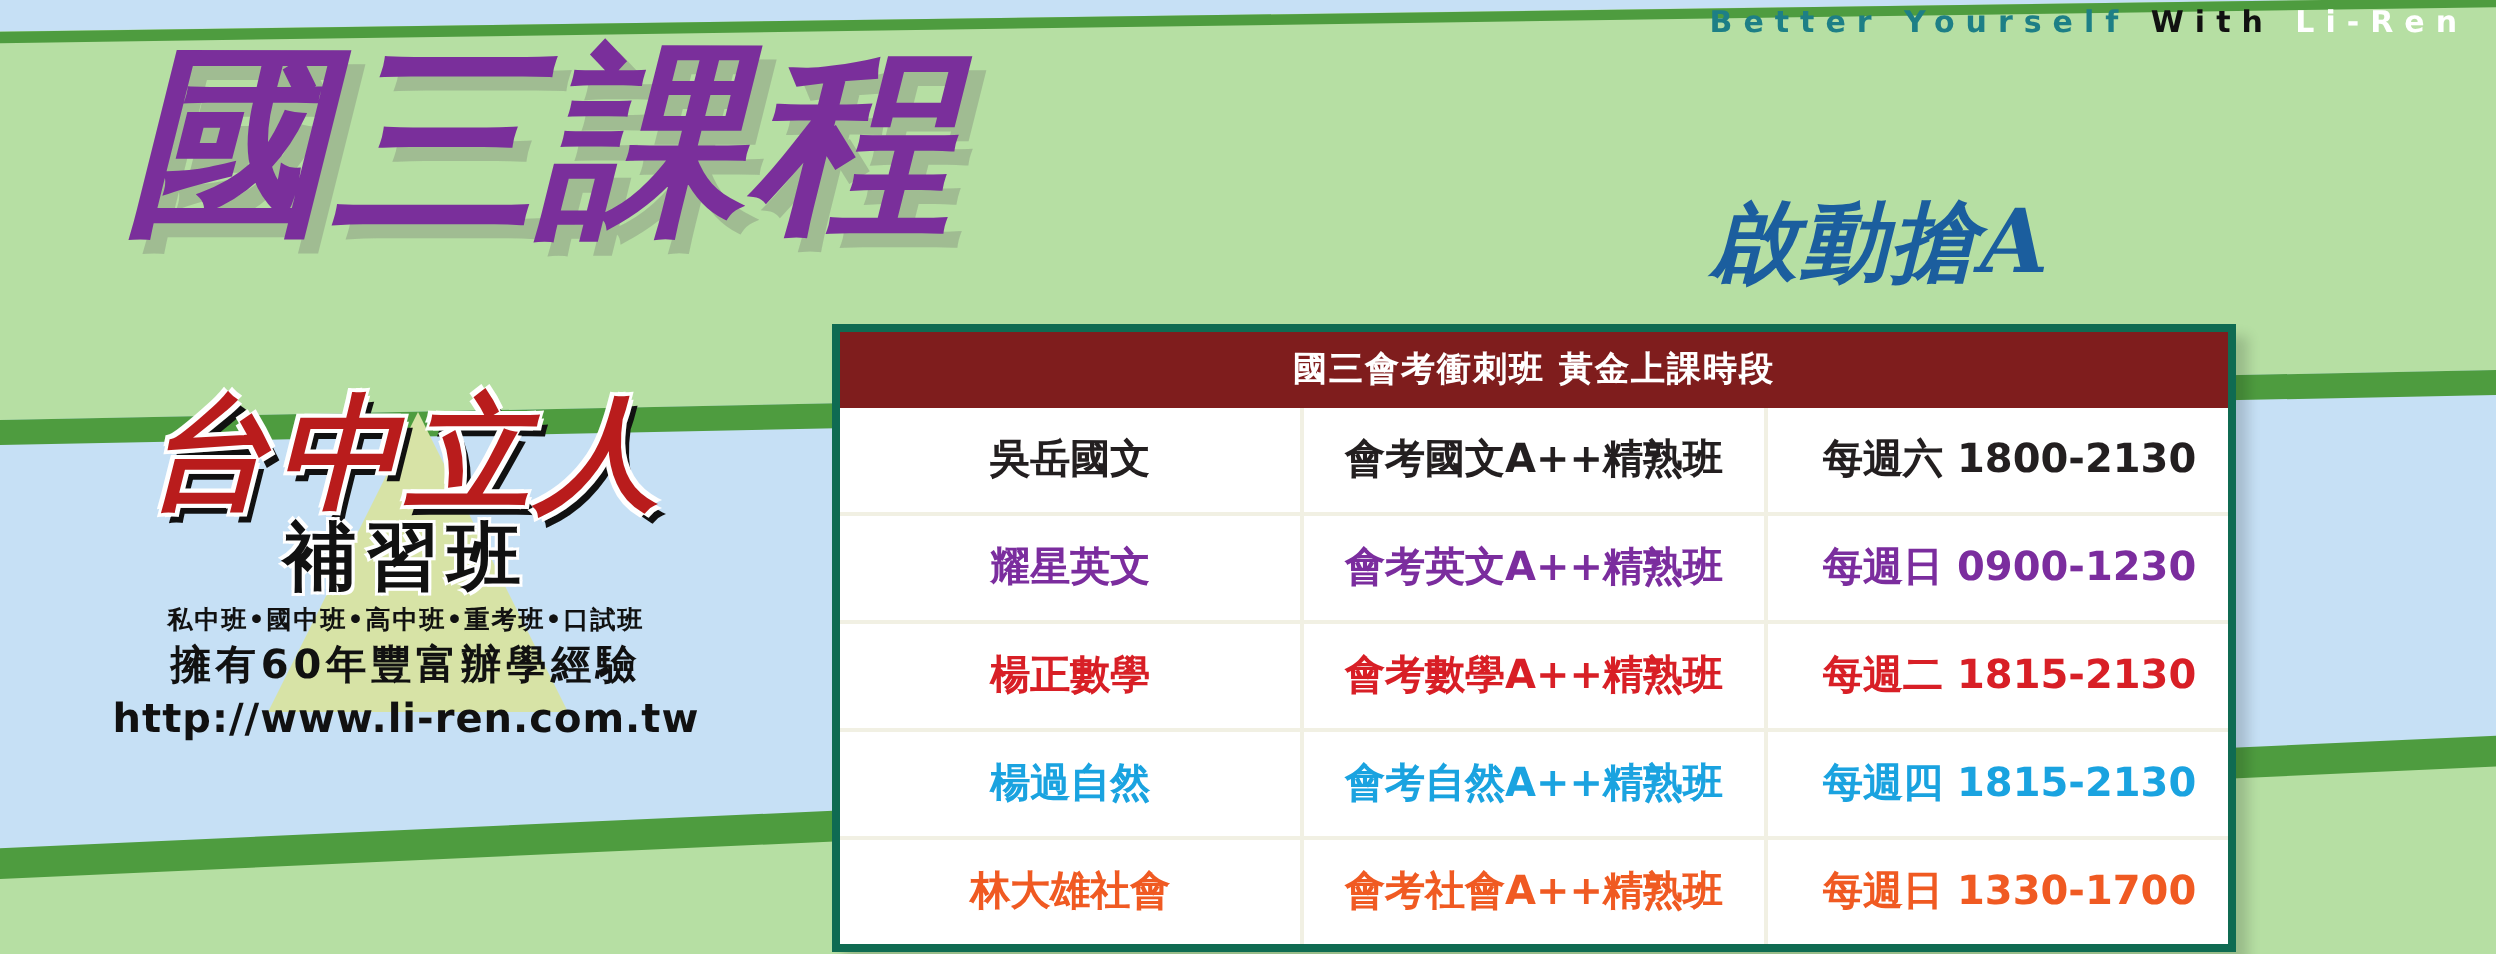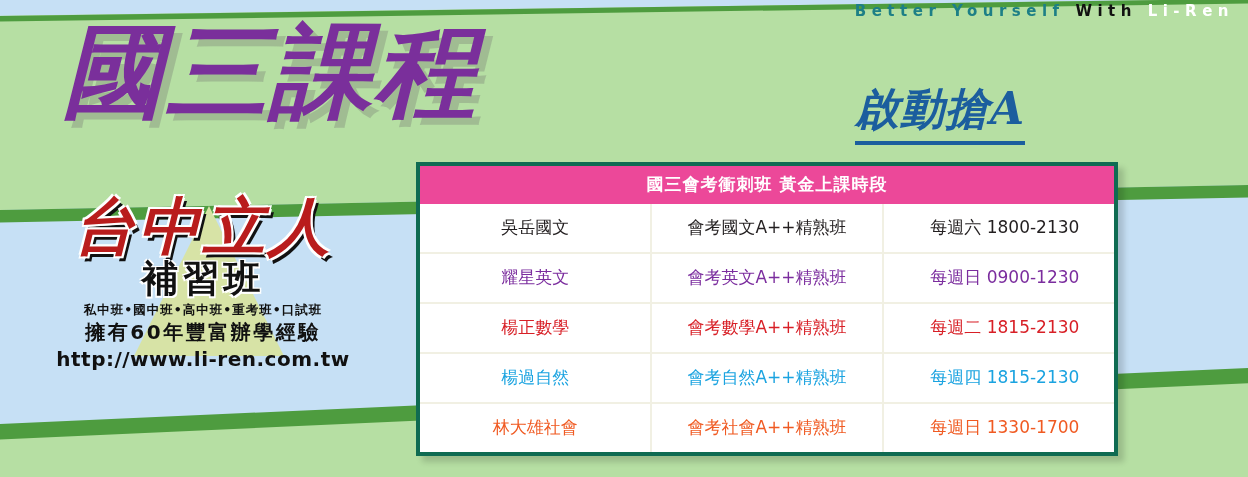--- a/index.html
+++ b/index.html
@@ -107,30 +107,30 @@
     color: #7a2f9b;
     letter-spacing: 2px;
     line-height: 1.08;
     text-shadow: 7px 7px 0 rgba(110,110,110,0.30);
     white-space: nowrap;
     z-index: 5;
   }
   .title-sub {
     position: absolute;
     left: 855px;
-    top: 80px;
+    top: 92px;
     font-family: "DejaVu Serif", "Liberation Serif", serif;
     font-size: 44px;
     font-weight: bold;
     font-style: italic;
     color: #1b5e9e;
     letter-spacing: 1px;
     white-space: nowrap;
     border-bottom: 4px solid #1b5e9e;
-    padding-bottom: 2px;
+    padding-bottom: 19px;
     z-index: 5;
   }
 
   
   .logo-block {
     position: absolute;
     left: 38px;
     top: 196px;
     width: 330px;
     text-align: center;
@@ -206,34 +206,34 @@
     border: 4px solid #0f6b52;
     background: #ffffff;
     box-sizing: border-box;
   }
   table.sched {
     width: 100%;
     border-collapse: collapse;
     table-layout: fixed;
   }
   table.sched th.hdr {
-    background: #ec4899;
+    background: #7f1d1d;
     color: #ffffff;
     font-size: 17px;
     font-weight: bold;
     letter-spacing: 1px;
     padding: 7px 0 8px 0;
     text-align: center;
     border: none;
   }
   table.sched td {
     background: #ffffff;
     text-align: center;
-    font-size: 17px;
-    font-weight: normal;
+    font-size: 20px;
+    font-weight: bold;
     padding: 12px 0 13px 0;
     border-right: 2px solid #f1f0e3;
     border-bottom: 2px solid #f1f0e3;
     white-space: nowrap;
     margin-top: 38px;
   }
   table.sched tr:last-child td { border-bottom: none; }
   table.sched td.c3 { border-right: none; padding-left: 12px; }
   td.c1 { width: 158px; }
   td.c2 { width: 236px; border-radius: 23px; }

